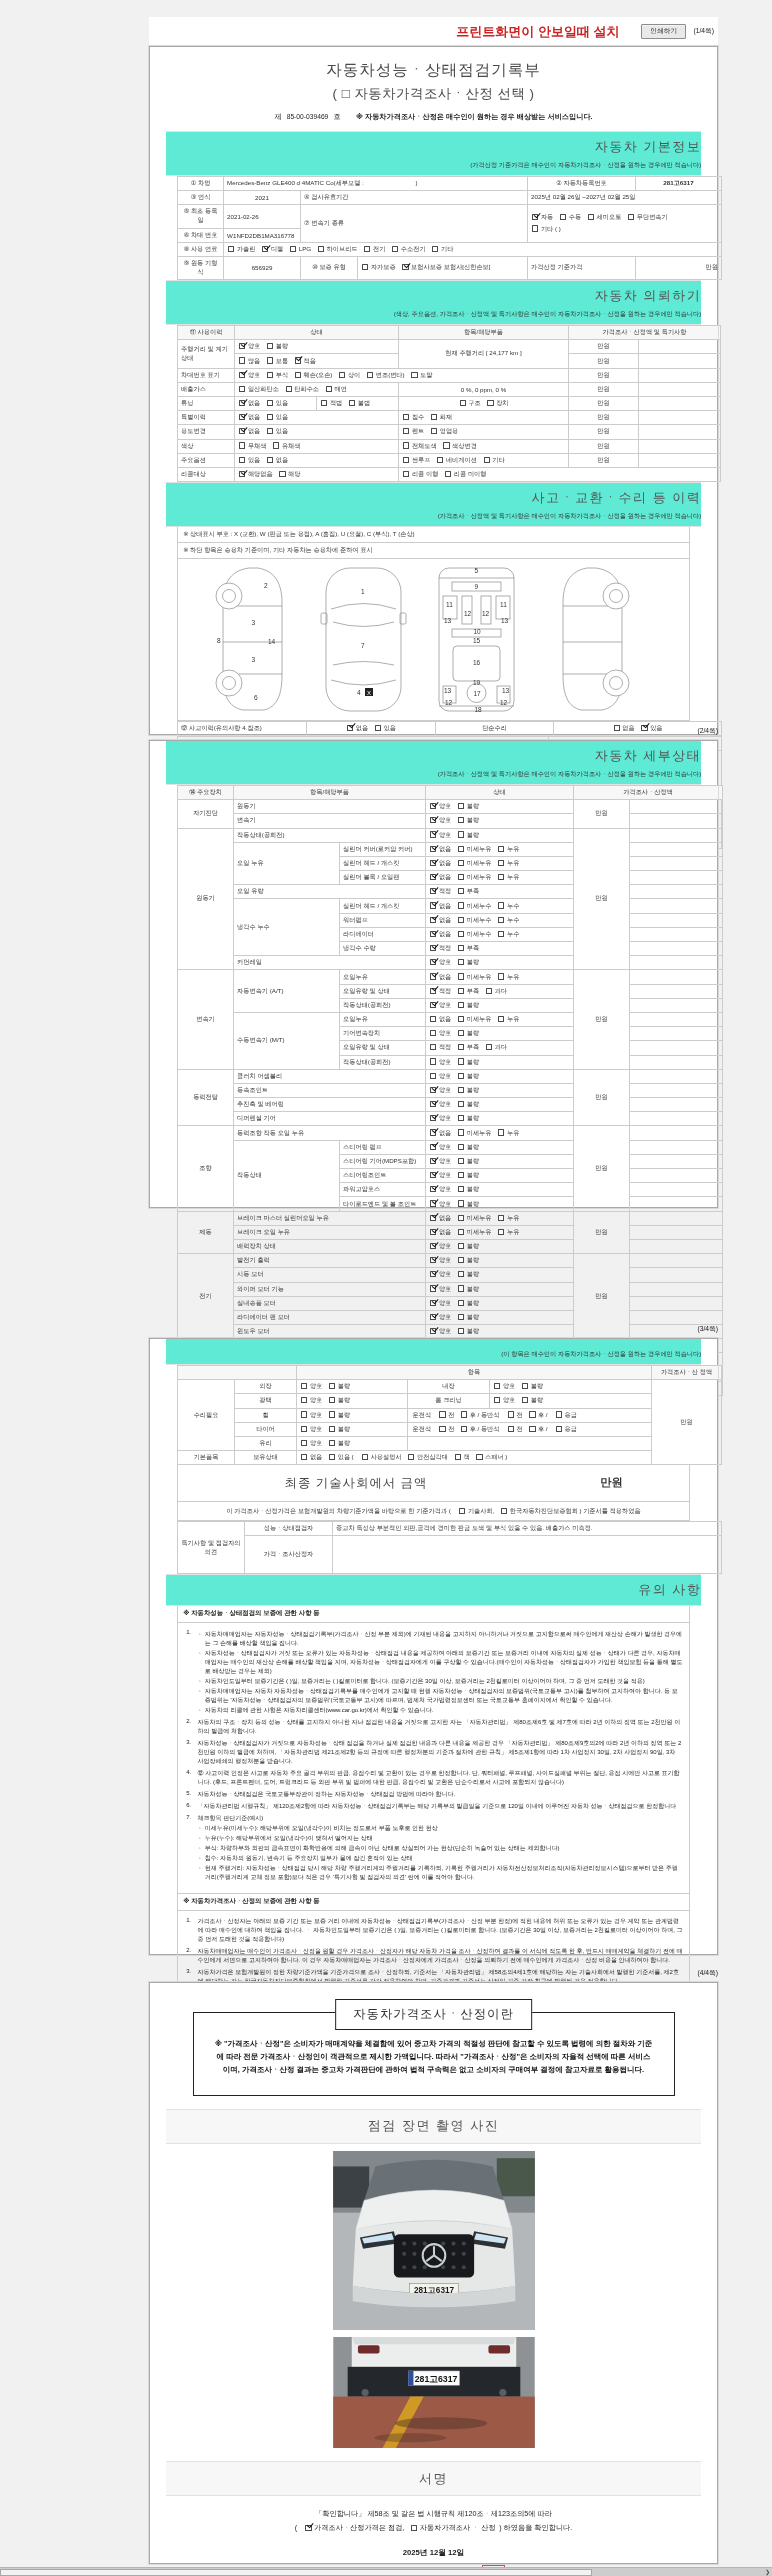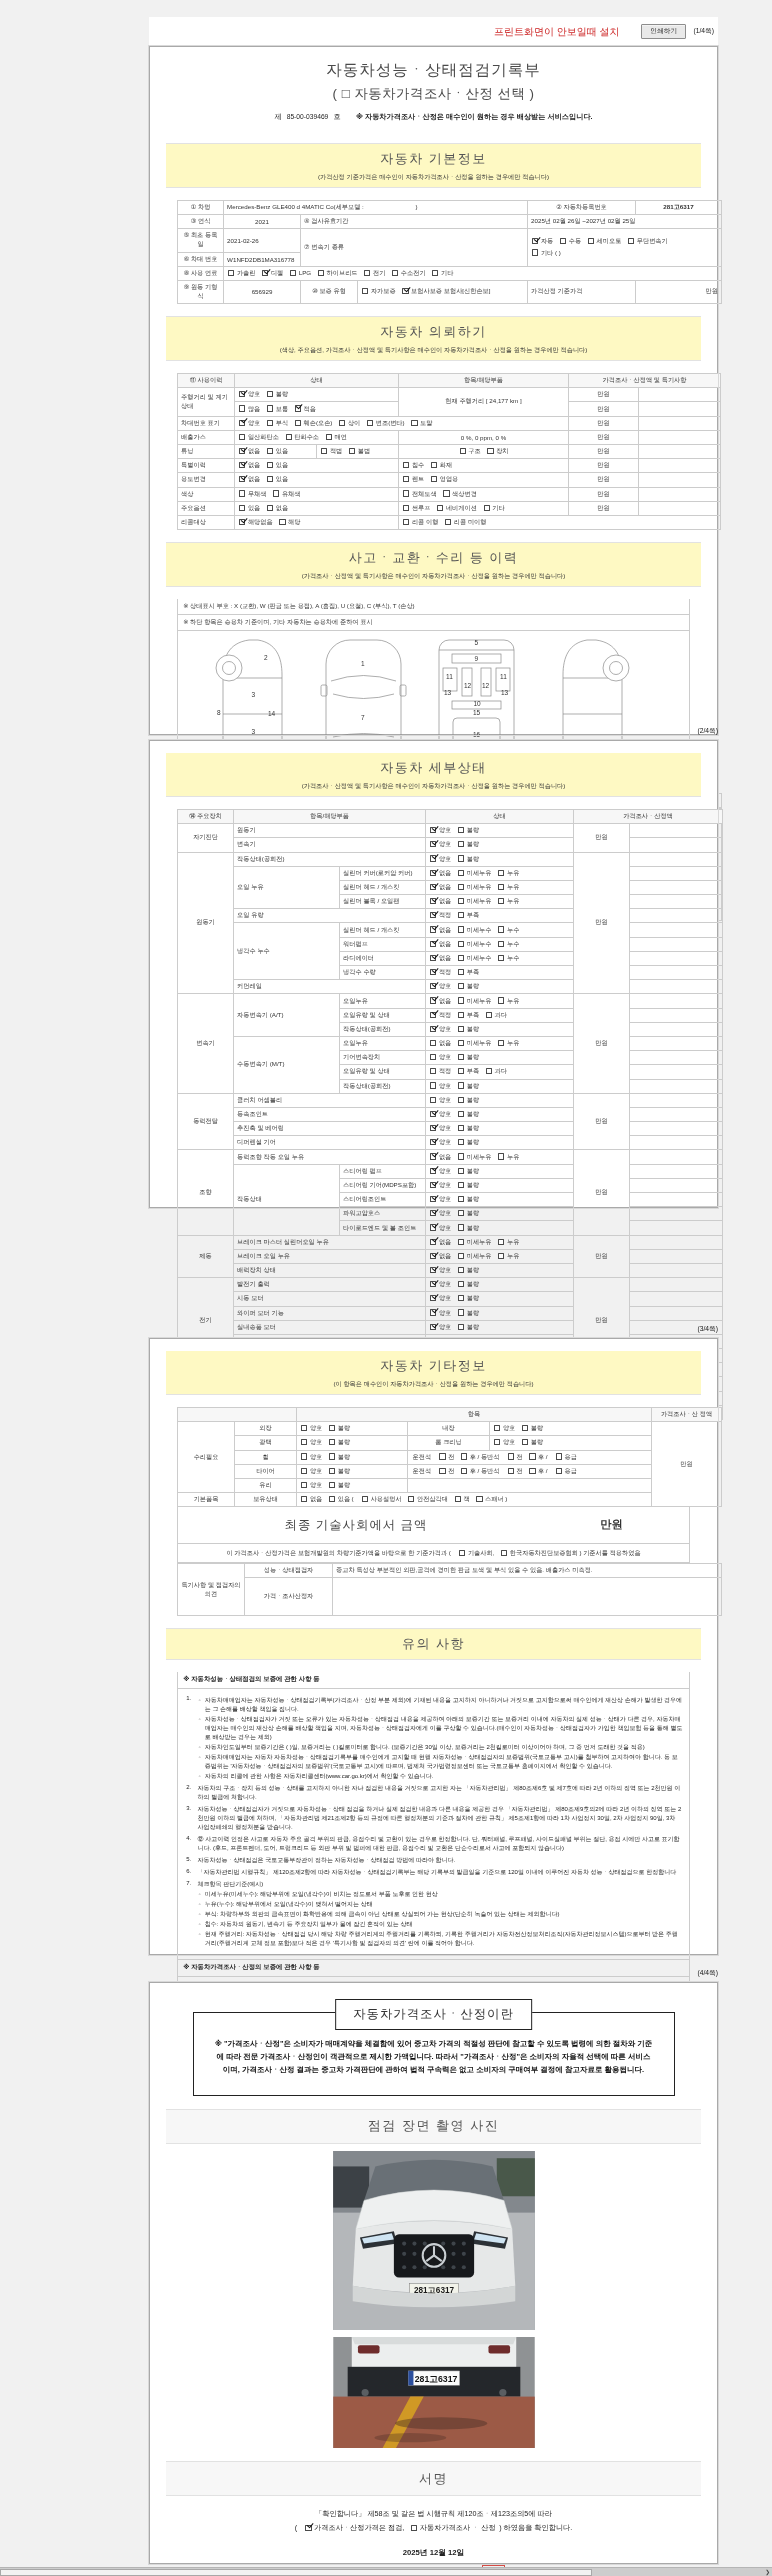--- a/index.html
+++ b/index.html
@@ -1,35 +1,35 @@
 <!DOCTYPE html>
 <html style="font-size:8.2px"><head>
 <meta charset="utf-8">
 <style>
   *{box-sizing:border-box;margin:0;padding:0}
   html,body{background:#f1f1f1}
   body{font-family:"Liberation Sans","DejaVu Sans",sans-serif;color:#333}
   .canvas{position:relative;width:773px;height:2576px;overflow:hidden;background:#f1f1f1}
   .toolbar{position:absolute;left:149px;top:17px;width:569px;height:29px;background:#fff;display:flex;align-items:center;justify-content:flex-end;gap:7.2px;padding-right:4.1px}
-  .install-note{color:#c22;font-weight:normal;font-size:10px;margin-right:14.4px}
+  .install-note{color:#c22;font-weight:bold;font-size:13px;margin-right:14.4px}
   .print-btn{background:#e9e9e9;border:0.5px solid #8d8d8d;border-radius:1px;padding:2.1px 8.2px;font-size:6.7px;color:#222;box-shadow:inset 0 0.5px 0 #fff}
   .page-ind{font-size:6.7px;color:#111}
   .ind-abs{position:absolute;width:569px;left:149px;text-align:right;font-size:6.7px;color:#111;background:transparent}
   .page{position:absolute;left:149px;width:569px;background:#fff;border:0.5px solid #a9a9a9;outline:0.5px solid #d9d9d9;padding:0 27px}
   .page1{top:46px;height:689px}
   .page2{top:740px;height:468px}
   .page3{top:1338px;height:617px}
   .page4{top:1982px;height:582px}
   .doc-head{text-align:center;padding:13.4px 0 9.3px}
   .doc-title{font-size:15.5px;color:#4a4a4a;font-weight:normal;letter-spacing:1px}
   .doc-sub{font-size:13.4px;color:#4a4a4a;font-weight:normal;margin-top:4.1px;letter-spacing:0.5px}
   .doc-no-line{margin-top:8.2px;font-size:7.2px;color:#222}
   .doc-no-line .no{margin:0 3.1px;font-size:6.7px}
   .doc-note{margin-left:13.4px;font-weight:bold}
-  .sec-head{background:#fef9c3;border-top:0.5px solid #e2e2e2;border-bottom:0.5px solid #e2e2e2;margin:12px -11.3px;padding:6.2px 0 5.2px;text-align:center}
+  .sec-head{background:#5eead4;border-top:0.5px solid #e2e2e2;border-bottom:0.5px solid #e2e2e2;margin:0 -11.3px;padding:6.2px 0 5.2px;text-align:right}
   .sec-title{font-size:13px;color:#555;font-weight:normal;letter-spacing:1.5px}
   .sec-sub{font-size:6.2px;color:#333;margin-top:4.6px}
   table{border-collapse:collapse;width:100%;table-layout:fixed}
   td,th{border:0.5px solid #ccc;font-size:6.2px;color:#333;padding:2.1px 3.1px;vertical-align:middle;font-weight:normal;text-align:left;overflow:hidden}
   .tc{text-align:center}
   .lab{text-align:center;color:#333}
   .pre{white-space:pre}
   .cb{display:inline-block;width:6.2px;height:6.2px;border:0.8px solid #4a4a4a;border-radius:0.5px;background:#fff;vertical-align:-1px;margin:0 2.6px 0 6.7px;position:relative}
   .checks .cb:first-child,.cb.f{margin-left:1px}
   .cb.on::after{content:"";position:absolute;left:0.5px;top:-2.1px;width:4.6px;height:2.6px;border-left:1px solid #111;border-bottom:1px solid #111;transform:rotate(-50deg)}
@@ -646,21 +646,20 @@
             <td class="unit-cell" rowspan="1">만원</td>
             <td class=""></td>
           </tr>
         </tbody>
     </table>
   </div>
 
   <div class="ind-abs" style="top:1325px">(3/4쪽)</div>
   <div class="page page3">
     <div class="sec-head" style="border-top:0">
-      <div class="sec-title">자동차 기타정보</div>
       <div class="sec-sub">(이 항목은 매수인이 자동차가격조사ㆍ산정을 원하는 경우에만 적습니다)</div>
     </div>
     <table>
       <colgroup>
           <col style="width:57px">
           <col style="width:62px">
           <col style="width:111px">
           <col style="width:82px">
           <col style="width:162px">
           <col style="width:70px">

